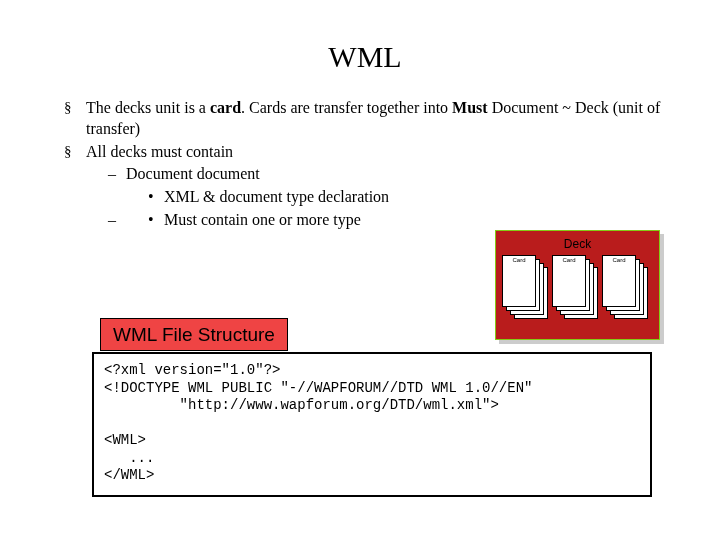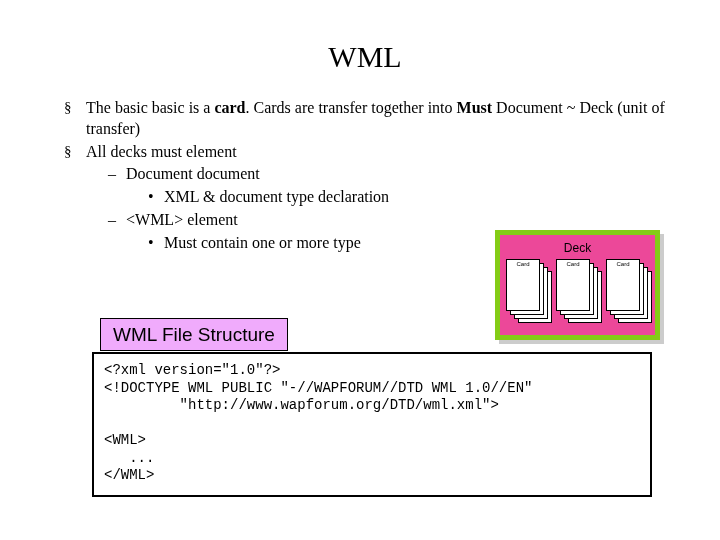--- a/index.html
+++ b/index.html
@@ -77,22 +77,22 @@
 
   .diagram {
     position: absolute;
     right: 55px;
     top: 230px;
     width: 170px;
     height: 118px;
   }
   .deck-box {
     position: absolute;
-    border: 5px solid #84cc16;
-    background: #ec4899;
+    border: 1px solid #84cc16;
+    background: #b91c1c;
     box-shadow: 4px 4px 0 #ccc;
     width: 165px;
     height: 110px;
   }
   .deck-label {
     text-align: center;
     font-family: Arial, sans-serif;
     font-size: 12px;
     padding: 6px 0 4px 0;
   }
@@ -117,21 +117,21 @@
     font-size: 6px;
     text-align: center;
     padding-top: 1px;
   }
 
   .file-struct-label {
     position: absolute;
     left: 100px;
     top: 318px;
     border: 1px solid #000;
-    background: #f0abfc;
+    background: #ef4444;
     padding: 5px 12px 4px 12px;
     font-family: Arial, Helvetica, sans-serif;
     font-size: 19px;
   }
   .code-box {
     position: absolute;
     left: 92px;
     top: 352px;
     width: 560px;
     border: 2px solid #000;
@@ -145,33 +145,32 @@
 </style>
 </head>
 <body>
 
 <div class="slide">
 
   <h1 class="title">WML</h1>
 
   <ul class="bullets">
     <li>
-      <span>The basic basic is a </span><span class="bold">card</span><span>. Cards are transfer together into </span><span class="bold">Must</span><span> Document ~ Deck (unit of transfer)</span>
+      <span>The decks unit is a </span><span class="bold">card</span><span>. Cards are transfer together into </span><span class="bold">Must</span><span> Document ~ Deck (unit of transfer)</span>
     </li>
     <li>
-      <span>All decks must element</span>
+      <span>All decks must contain</span>
       <ul class="dash">
         <li>
           <span>Document document</span>
           <ul class="dot">
             <li><span>XML &amp; document type declaration</span></li>
           </ul>
         </li>
         <li>
-          <span>&lt;WML&gt; element</span>
           <ul class="dot">
             <li><span>Must contain one or more type</span></li>
           </ul>
         </li>
       </ul>
     </li>
   </ul>
 
   <div class="diagram">
     <div class="deck-box">

